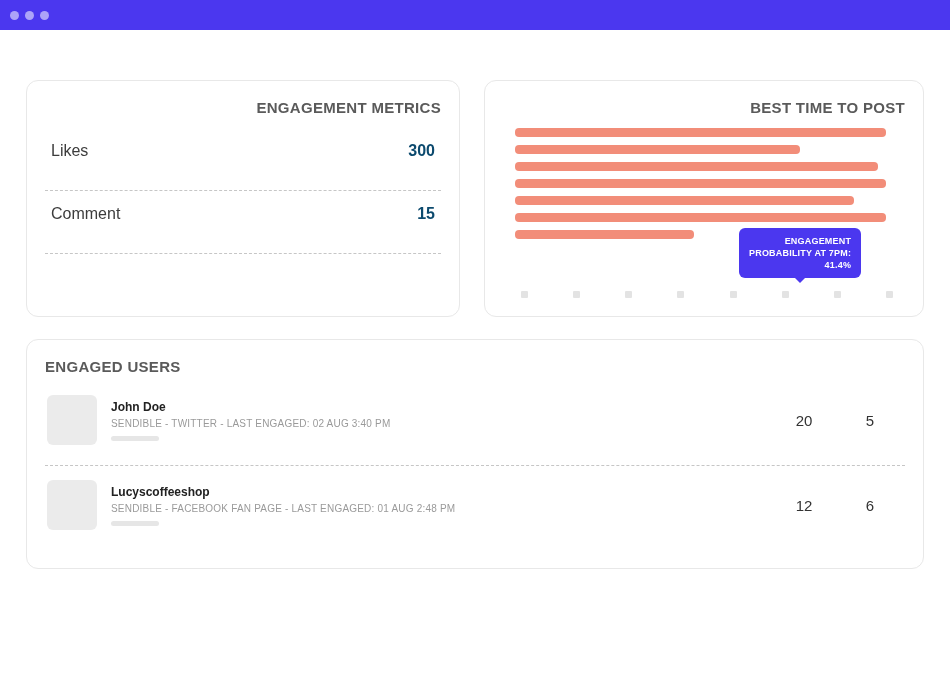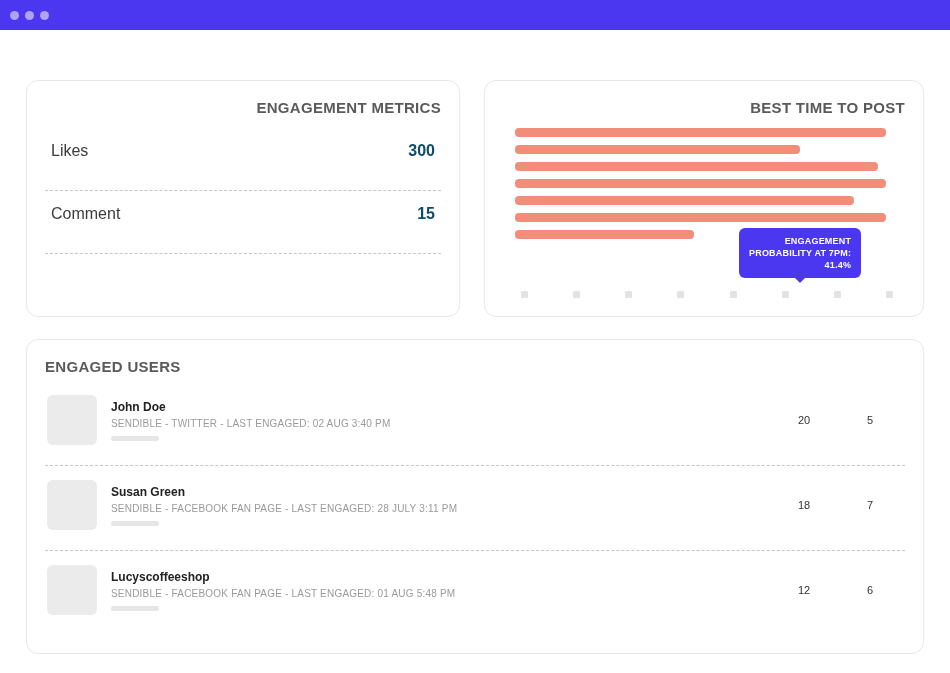--- a/index.html
+++ b/index.html
@@ -172,21 +172,21 @@
   .user-progress {
     width: 48px;
     height: 5px;
     background: #e6e6e6;
     border-radius: 3px;
     margin-top: 3px;
   }
   .num-col {
     width: 66px;
     text-align: center;
-    font-size: 11px;
+    font-size: 15px;
     color: #333;
   }
 </style>
 </head>
 <body>
 
 <div class="window-chrome">
   <div class="dot"></div>
   <div class="dot"></div>
   <div class="dot"></div>
@@ -268,32 +268,22 @@
             <div class="user-name">John Doe</div>
             <div class="user-meta">SENDIBLE - TWITTER - LAST ENGAGED: 02 AUG 3:40 PM</div>
             <div class="user-progress"></div>
           </div>
           <div class="num-col">20</div>
           <div class="num-col">5</div>
         </div>
         <div class="user-row">
           <div class="avatar"></div>
           <div class="user-main">
-            <div class="user-name">Susan Green</div>
-            <div class="user-meta">SENDIBLE - FACEBOOK FAN PAGE - LAST ENGAGED: 28 JULY 3:11 PM</div>
-            <div class="user-progress"></div>
-          </div>
-          <div class="num-col">18</div>
-          <div class="num-col">7</div>
-        </div>
-        <div class="user-row">
-          <div class="avatar"></div>
-          <div class="user-main">
             <div class="user-name">Lucyscoffeeshop</div>
-            <div class="user-meta">SENDIBLE - FACEBOOK FAN PAGE - LAST ENGAGED: 01 AUG 5:48 PM</div>
+            <div class="user-meta">SENDIBLE - FACEBOOK FAN PAGE - LAST ENGAGED: 01 AUG 2:48 PM</div>
             <div class="user-progress"></div>
           </div>
           <div class="num-col">12</div>
           <div class="num-col">6</div>
         </div>
       </div>
   </div>
 
 </div>
 

